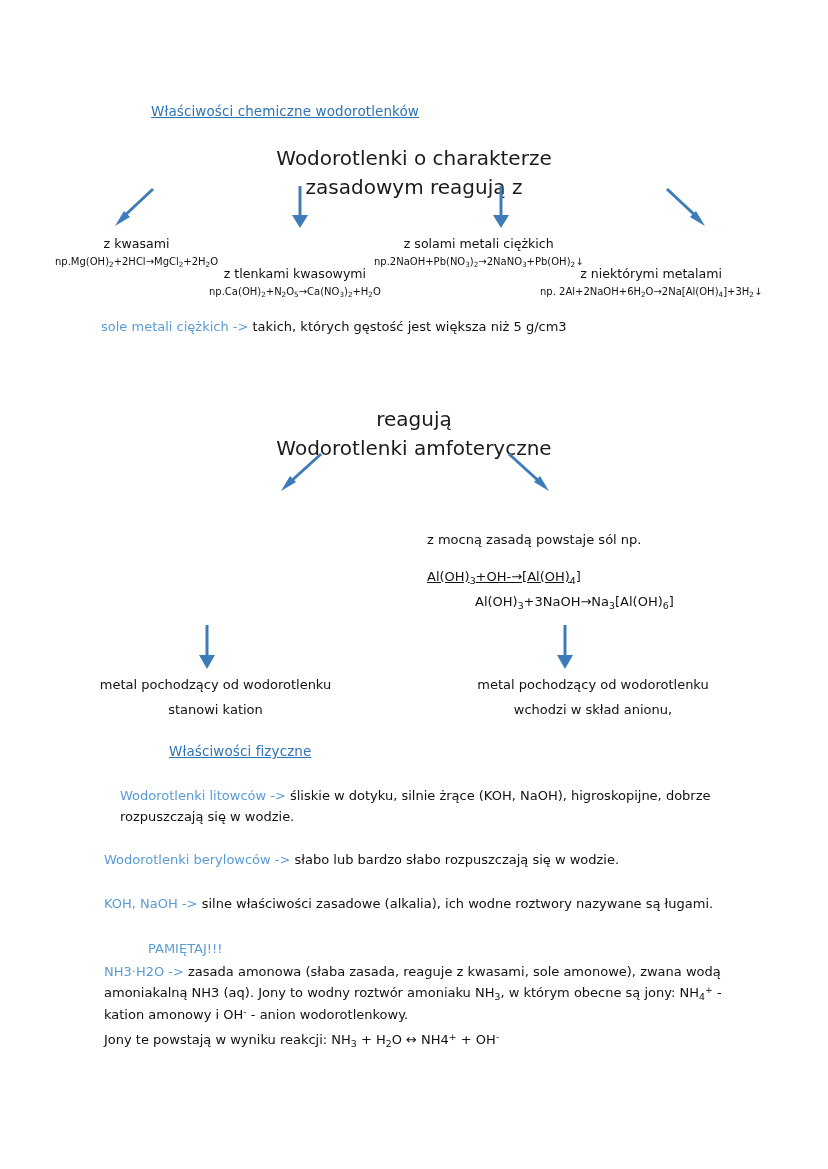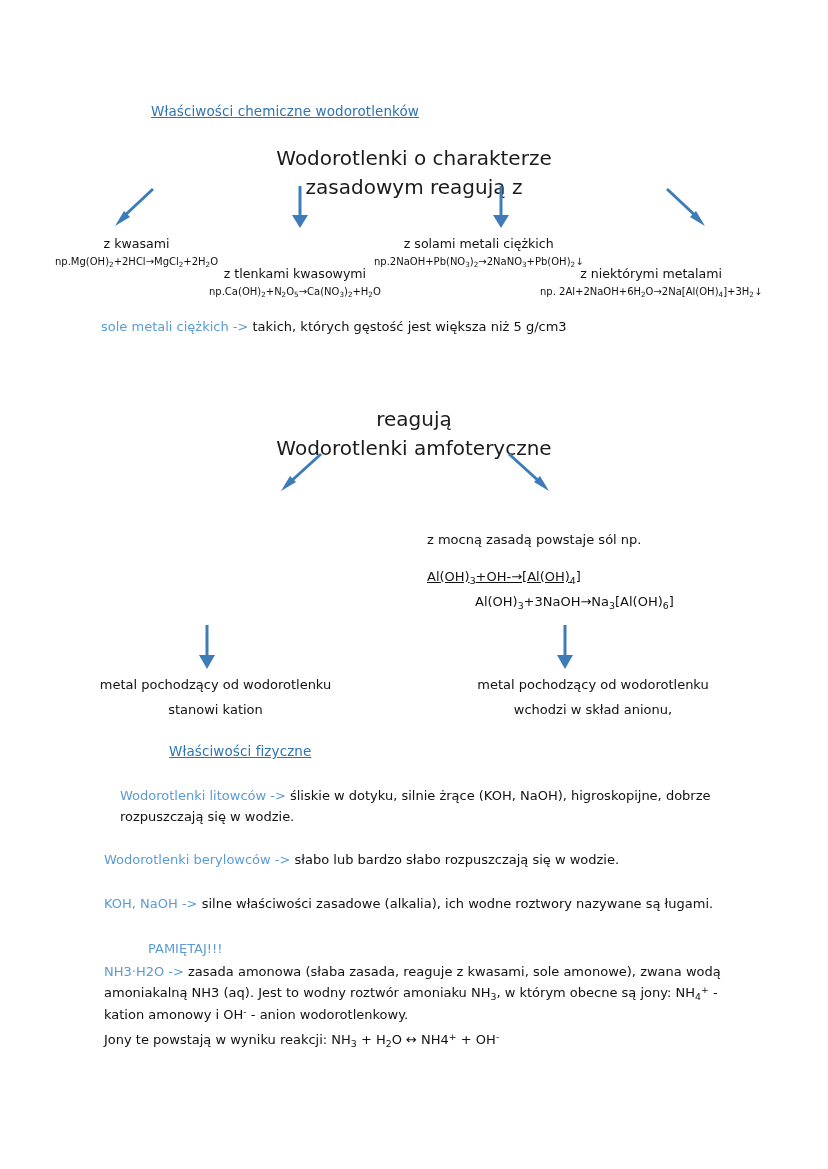--- a/index.html
+++ b/index.html
@@ -184,20 +184,20 @@
     <span class="accent">Wodorotlenki berylowców -&gt;</span><span> słabo lub bardzo słabo rozpuszczają się w wodzie.</span>
   </div>
 
   <div class="abs body-txt" style="left:104px; top:893px; white-space:nowrap;">
     <span class="accent">KOH, NaOH -&gt;</span><span> silne właściwości zasadowe (alkalia), ich wodne roztwory nazywane są ługami.</span>
   </div>
 
   <div class="abs body-txt accent" style="left:148px; top:938px;">PAMIĘTAJ!!!</div>
 
   <div class="abs body-txt" style="left:104px; top:961px; width:622px;">
-    <span class="accent">NH3·H2O -&gt;</span><span> zasada amonowa (słaba zasada, reaguje z kwasami, sole amonowe), zwana wodą amoniakalną NH3 (aq). Jest to wodny roztwór amoniaku NH</span><sub>3</sub><span>, w którym obecne są jony: NH</span><sub>4</sub><sup>+</sup><span> - kation amonowy i OH</span><sup>-</sup><span> - anion wodorotlenkowy.</span>
+    <span class="accent">NH3·H2O -&gt;</span><span> zasada amonowa (słaba zasada, reaguje z kwasami, sole amonowe), zwana wodą amoniakalną NH3 (aq). Jony to wodny roztwór amoniaku NH</span><sub>3</sub><span>, w którym obecne są jony: NH</span><sub>4</sub><sup>+</sup><span> - kation amonowy i OH</span><sup>-</sup><span> - anion wodorotlenkowy.</span>
   </div>
 
   <div class="abs body-txt" style="left:104px; top:1029px; white-space:nowrap;">
     <span>Jony te powstają w wyniku reakcji: NH</span><sub>3</sub><span> + H</span><sub>2</sub><span>O ↔ NH4</span><sup>+</sup><span> + OH</span><sup>-</sup>
   </div>
 
 </div>
 
 </body></html>

